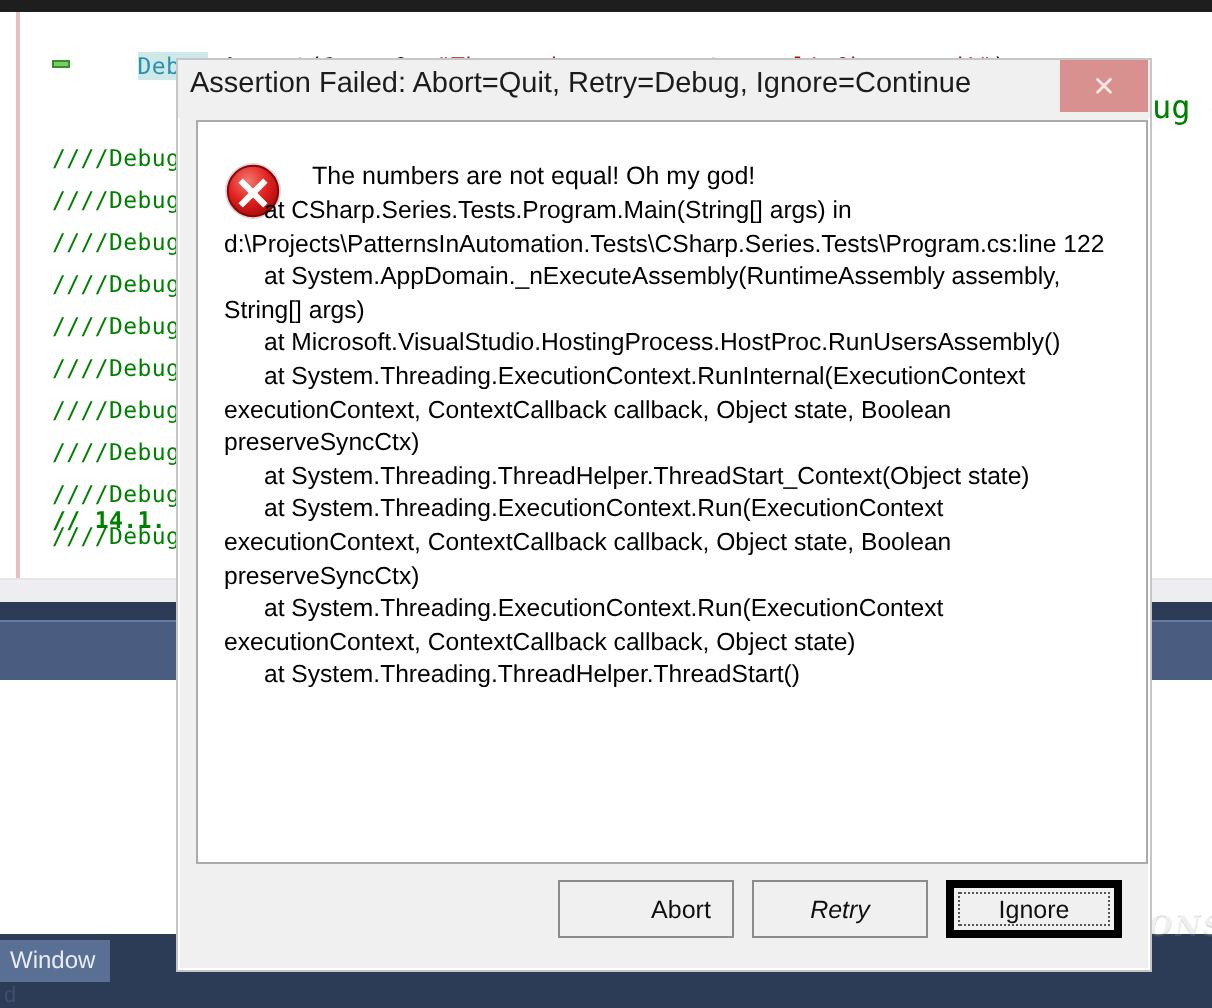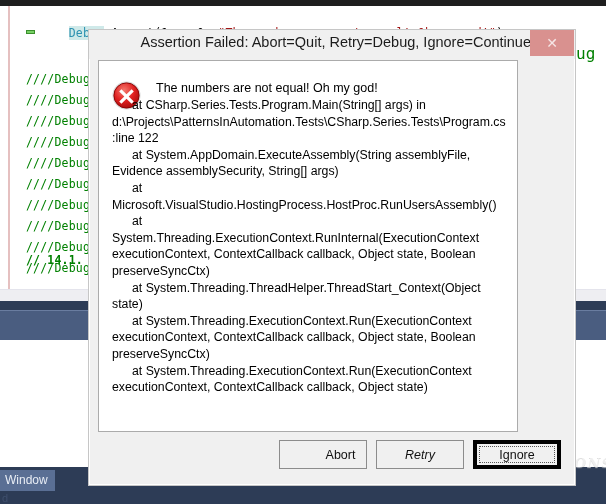--- a/index.html
+++ b/index.html
@@ -181,21 +181,21 @@
     box-sizing: border-box;
   }
   .dlg-titlebar {
     position: relative;
     height: 29px;
     background: #f0f0f0;
   }
   .dlg-title {
     position: absolute;
     left: 6px; right: 0; top: 4px;
-    text-align: right;
+    text-align: left;
     font-size: 14.5px;
     color: #1c1c1c;
     font-family: "Liberation Sans", sans-serif;
     padding-right: 44px;
   }
   .dlg-close {
     position: absolute;
     right: 1px; top: 0px;
     width: 44px; height: 26px;
     background: #d9918f;
@@ -206,21 +206,21 @@
     text-align: center;
     cursor: pointer;
     padding: 0;
     font-family: "Liberation Sans", sans-serif;
   }
 
   .dlg-textbox {
     position: absolute;
     left: 9px;
     top: 30px;
-    width: 420px;
+    width: 476px;
     height: 372px;
     background: #ffffff;
     border: 1px solid #ababab;
     box-sizing: border-box;
     overflow: hidden;
   }
   .err-icon {
     position: absolute;
     left: 12px;
     top: 19px;
@@ -347,26 +347,27 @@
         <circle cx="15.5" cy="15.5" r="12.6" fill="url(#gsheen)"></circle>
         <circle cx="15.5" cy="15.5" r="12.6" fill="none" stroke="#8d0606" stroke-width="1"></circle>
         <path d="M10.4 9.2 L15.5 14.3 L20.6 9.2 L22.8 11.4 L17.7 16.5 L22.8 21.6 L20.6 23.8 L15.5 18.7 L10.4 23.8 L8.2 21.6 L13.3 16.5 L8.2 11.4 Z" fill="#ffffff"></path>
       </svg>
     </div>
 
     <div class="msg-area">
       <div class="msg-head">The numbers are not equal! Oh my god!</div>
       <div class="stack">
         <div class="stack-frame">at CSharp.Series.Tests.Program.Main(String[] args) in d:\Projects\PatternsInAutomation.Tests\CSharp.Series.Tests\Program.cs:line 122</div>
-        <div class="stack-frame">at System.AppDomain.ExecuteAssembly(String assemblyFile, Evidence assemblySecurity, String[] args)</div>
+        <div class="stack-frame">at System.AppDomain._nExecuteAssembly(RuntimeAssembly assembly, String[] args)</div>
         <div class="stack-frame">at Microsoft.VisualStudio.HostingProcess.HostProc.RunUsersAssembly()</div>
         <div class="stack-frame">at System.Threading.ExecutionContext.RunInternal(ExecutionContext executionContext, ContextCallback callback, Object state, Boolean preserveSyncCtx)</div>
         <div class="stack-frame">at System.Threading.ThreadHelper.ThreadStart_Context(Object state)</div>
         <div class="stack-frame">at System.Threading.ExecutionContext.Run(ExecutionContext executionContext, ContextCallback callback, Object state, Boolean preserveSyncCtx)</div>
         <div class="stack-frame">at System.Threading.ExecutionContext.Run(ExecutionContext executionContext, ContextCallback callback, Object state)</div>
+        <div class="stack-frame">at System.Threading.ThreadHelper.ThreadStart()</div>
       </div>
     </div>
   </div>
 
   <div class="dlg-buttons">
     <button class="dlg-btn dlg-btn-abort">Abort</button>
     <button class="dlg-btn dlg-btn-retry transparent">Retry</button>
     <button class="dlg-btn dlg-btn-ignore transparent">
       <span class="focus-rect"></span>
       <span>Ignore</span>

